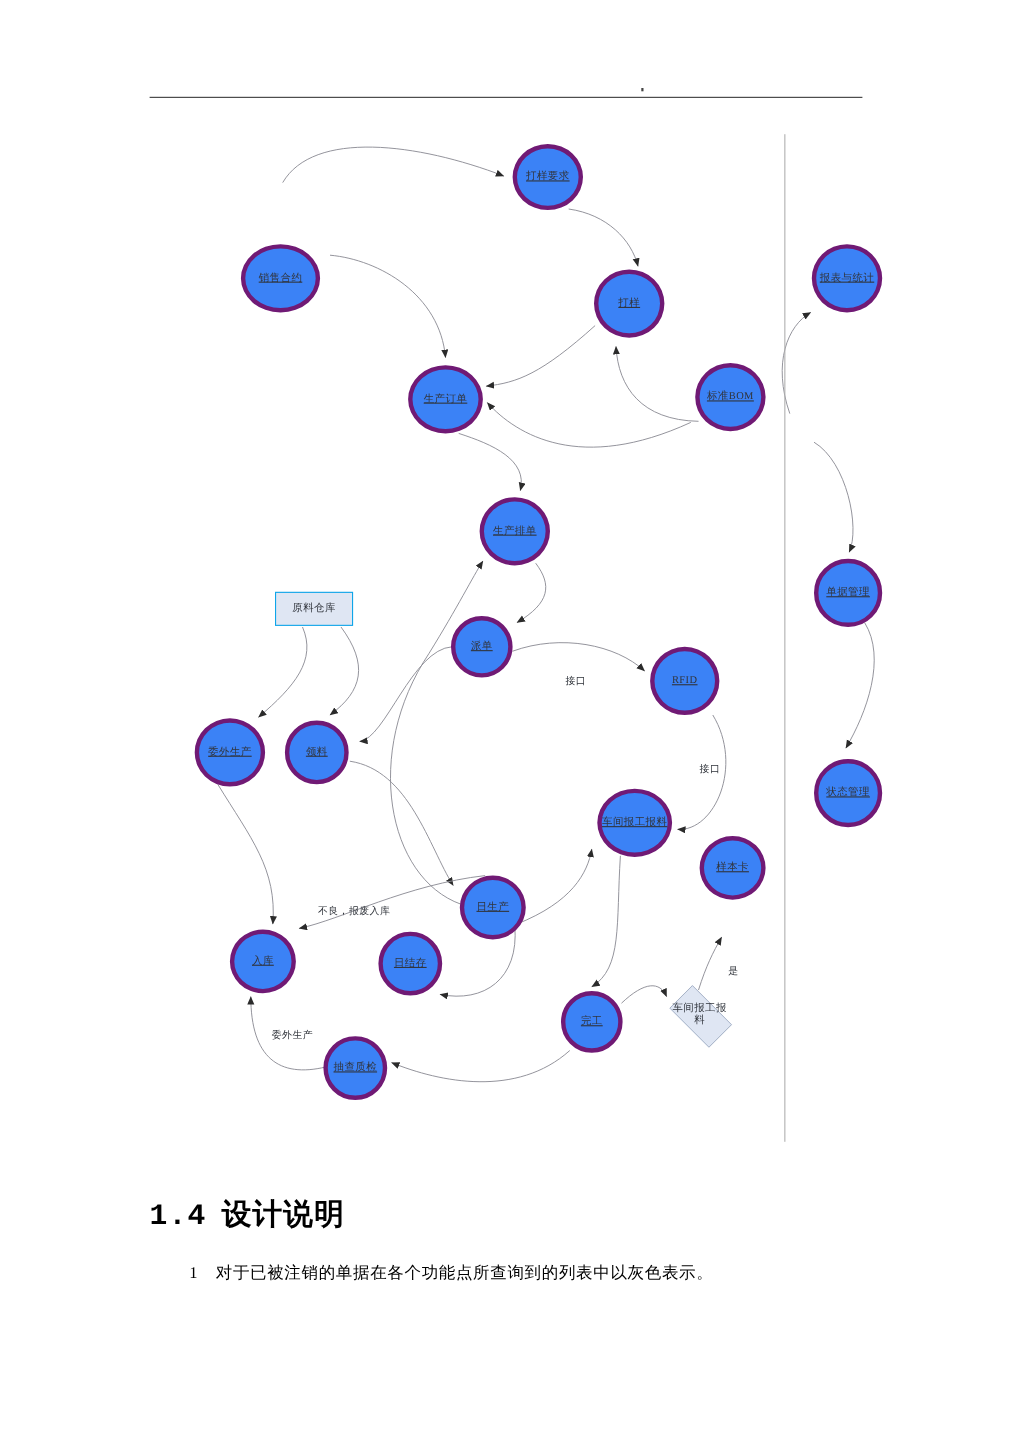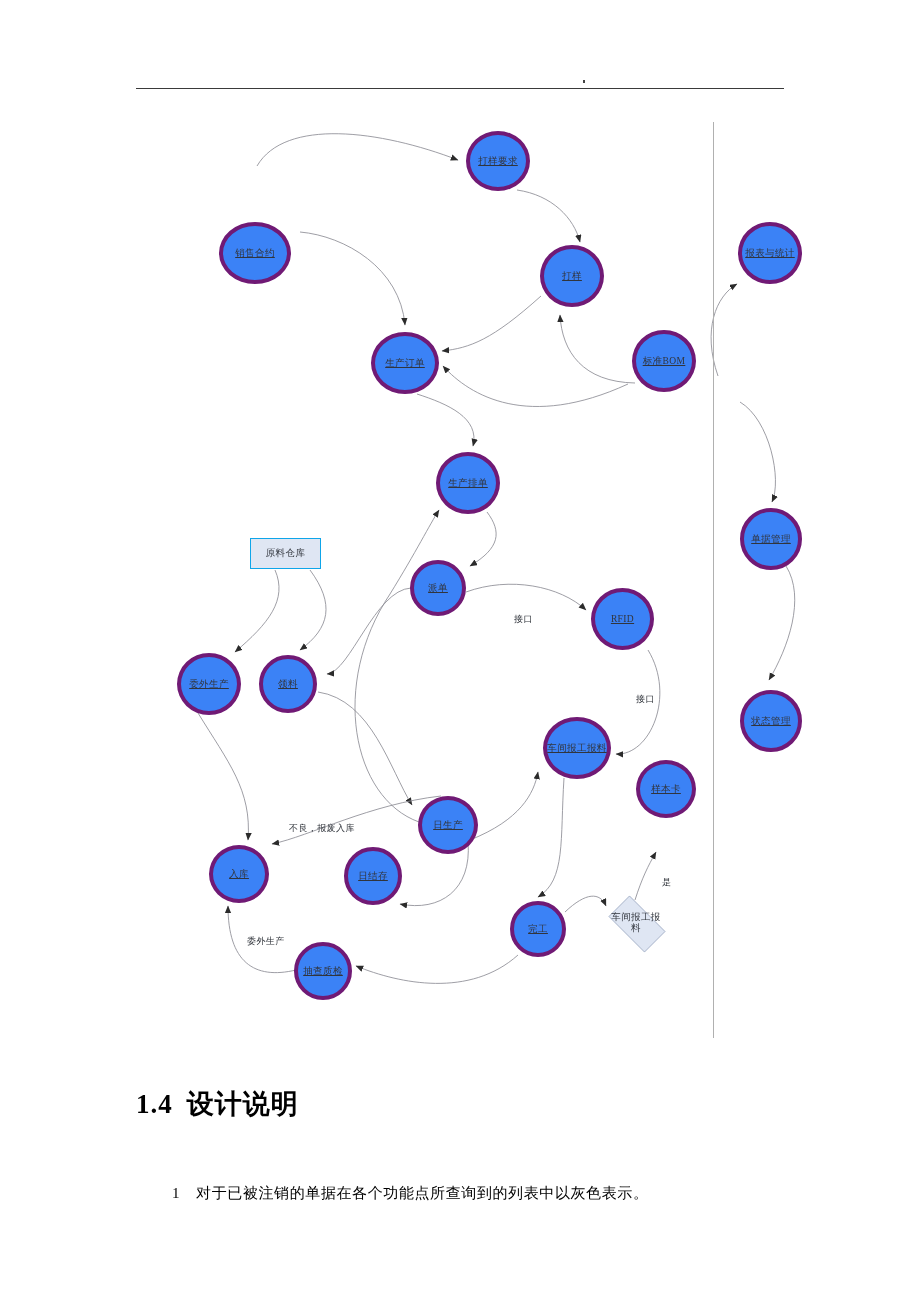--- a/index.html
+++ b/index.html
@@ -59,26 +59,26 @@
 
   
   .vsep{
     position:absolute;left:713px;top:122px;width:0;height:916px;
     border-left:1px solid #b0b0b0;
   }
 
   
   .sec-title{
     position:absolute;left:136px;top:1086px;
-    font-family:Liberation Serif, serif;
+    font-family:Liberation Mono, monospace;
     font-size:27px;font-weight:700;color:#000;letter-spacing:1px;
   }
   .sec-title .num{margin-right:14px;}
   .para{
-    position:absolute;left:172px;top:1184px;width:640px;
+    position:absolute;left:172px;top:1148px;width:640px;
     font-family:"Liberation Serif","DejaVu Serif",serif;
     font-size:15px;color:#000;letter-spacing:.6px;
   }
   .para .idx{margin-right:16px;}
   .pagenum{
     position:absolute;left:0;top:1204px;width:920px;text-align:center;
     font-family:"Liberation Serif","DejaVu Serif",serif;
     font-size:15px;color:#000;letter-spacing:1px;
   }
 </style>

